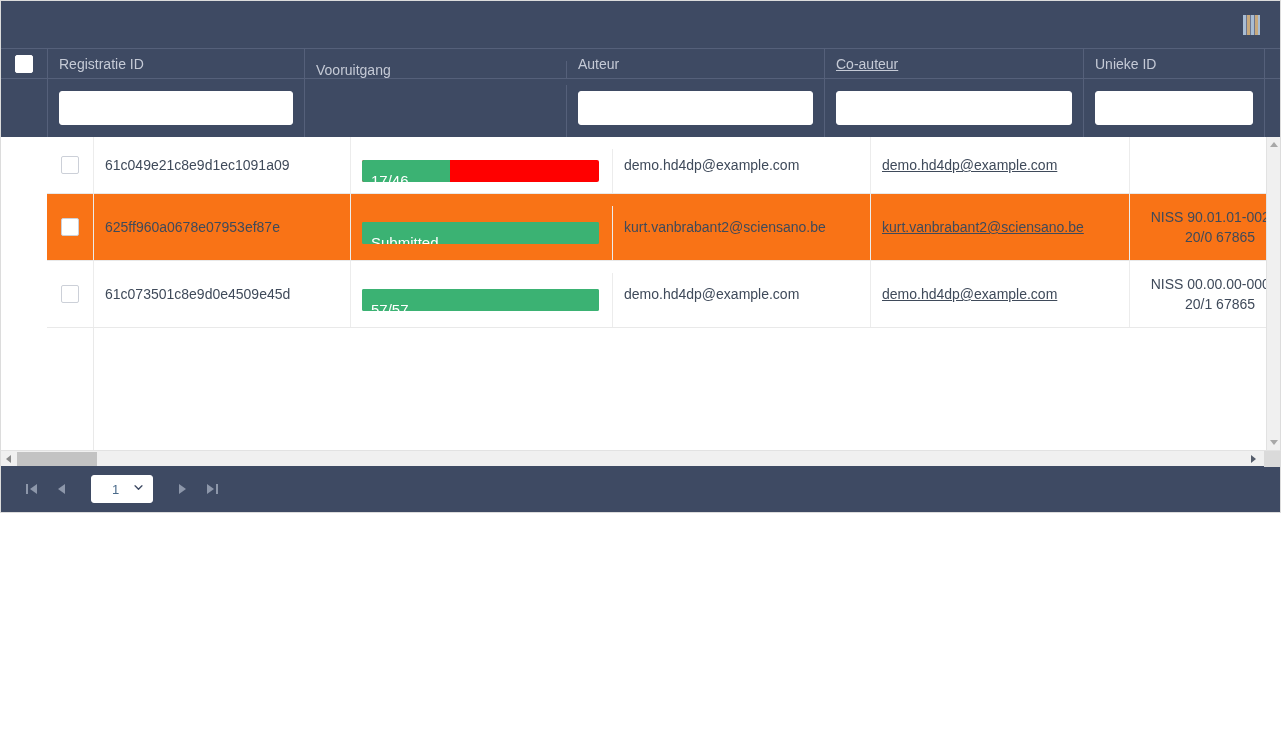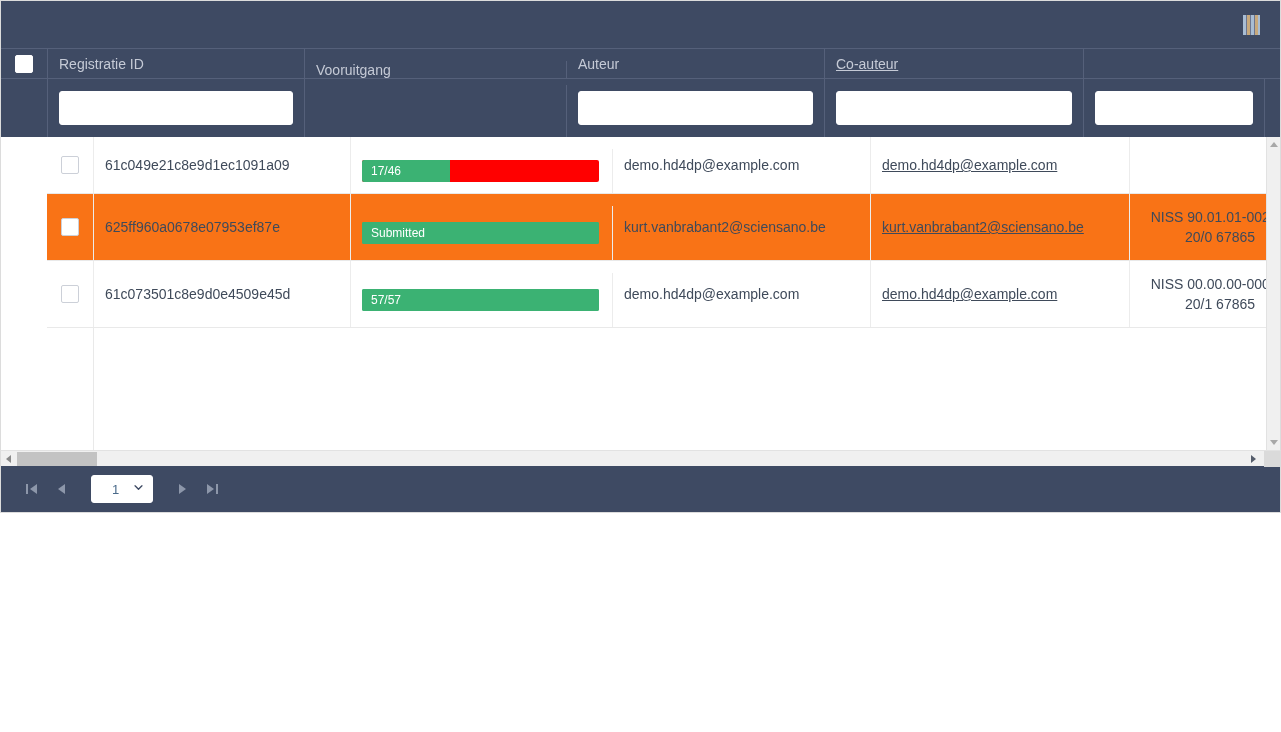--- a/index.html
+++ b/index.html
@@ -164,24 +164,24 @@
     overflow: hidden;
   }
   .progress-fill {
     position: absolute;
     left: 0; top: 0; bottom: 0;
     background: #3bb273;
   }
   .progress-label {
     position: absolute;
     left: 9px;
-    top: 0;
+    top: 10px;
     line-height: 22px;
     color: #ffffff;
-    font-size: 12px;
+    font-size: 15px;
     white-space: nowrap;
   }
 
   
   .vscroll {
     position: absolute;
     right: 0; top: 0; bottom: 0;
     width: 14px;
     background: #f0f0f0;
     border-left: 1px solid #e2e2e2;
@@ -319,20 +319,21 @@
   <div class="header-area">
 
     <div class="header-row">
       <div class="header-cell check-col col-check">
         <span class="cb cb-header"></span>
       </div>
       <div class="header-cell col-reg">Registratie ID</div>
       <div class="header-cell col-prog">Vooruitgang</div>
       <div class="header-cell col-aut">Auteur</div>
       <div class="header-cell col-coaut">Co-auteur</div>
+      <div class="header-cell col-uid">Unieke ID</div>
     </div>
 
     <div class="filter-row">
       <div class="filter-cell check-col col-check"></div>
       <div class="filter-cell col-reg">
         <input class="filter-input" type="text" placeholder="" style="">
       </div>
       <div class="filter-cell col-prog"></div>
       <div class="filter-cell col-aut">
         <input class="filter-input" type="text" placeholder="" style="">

